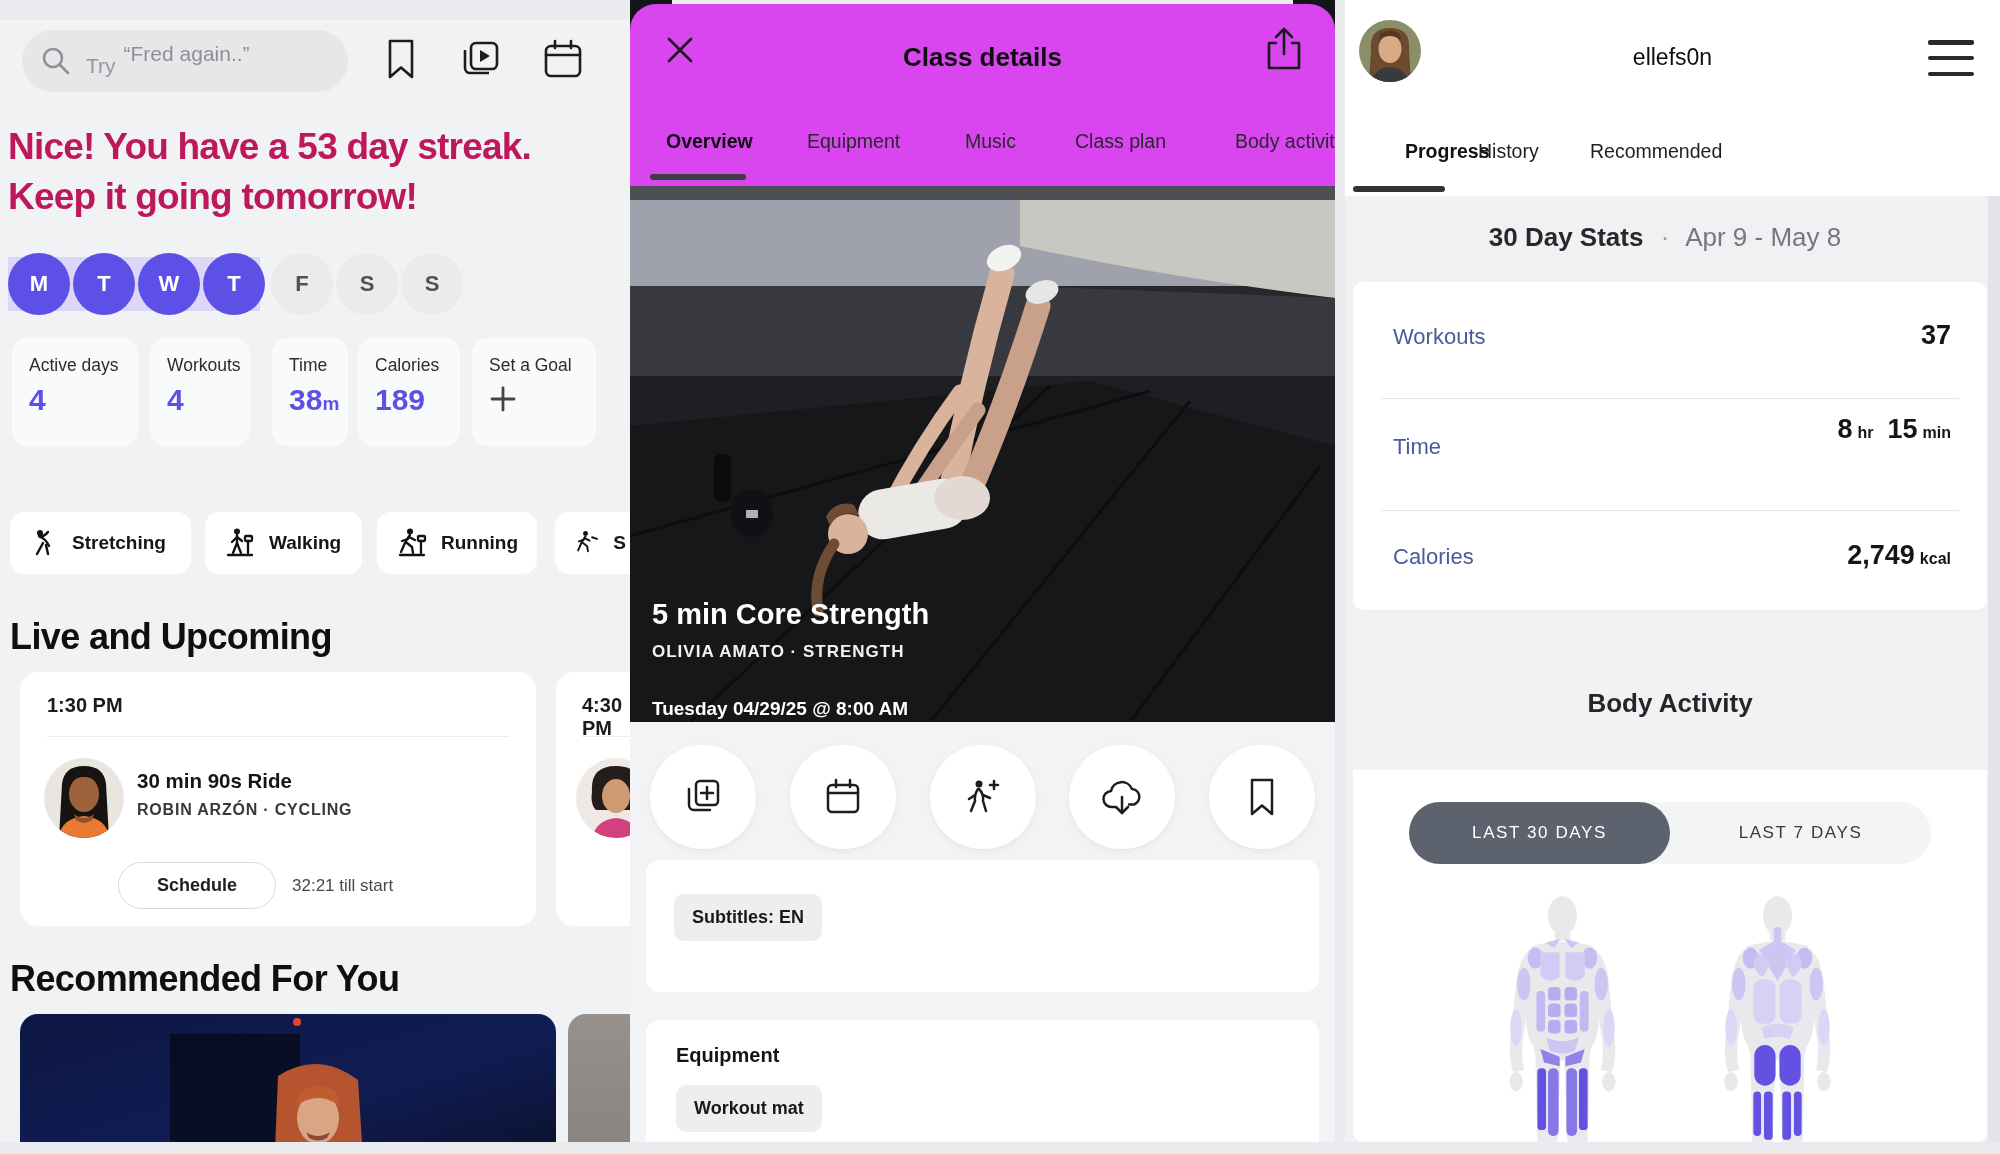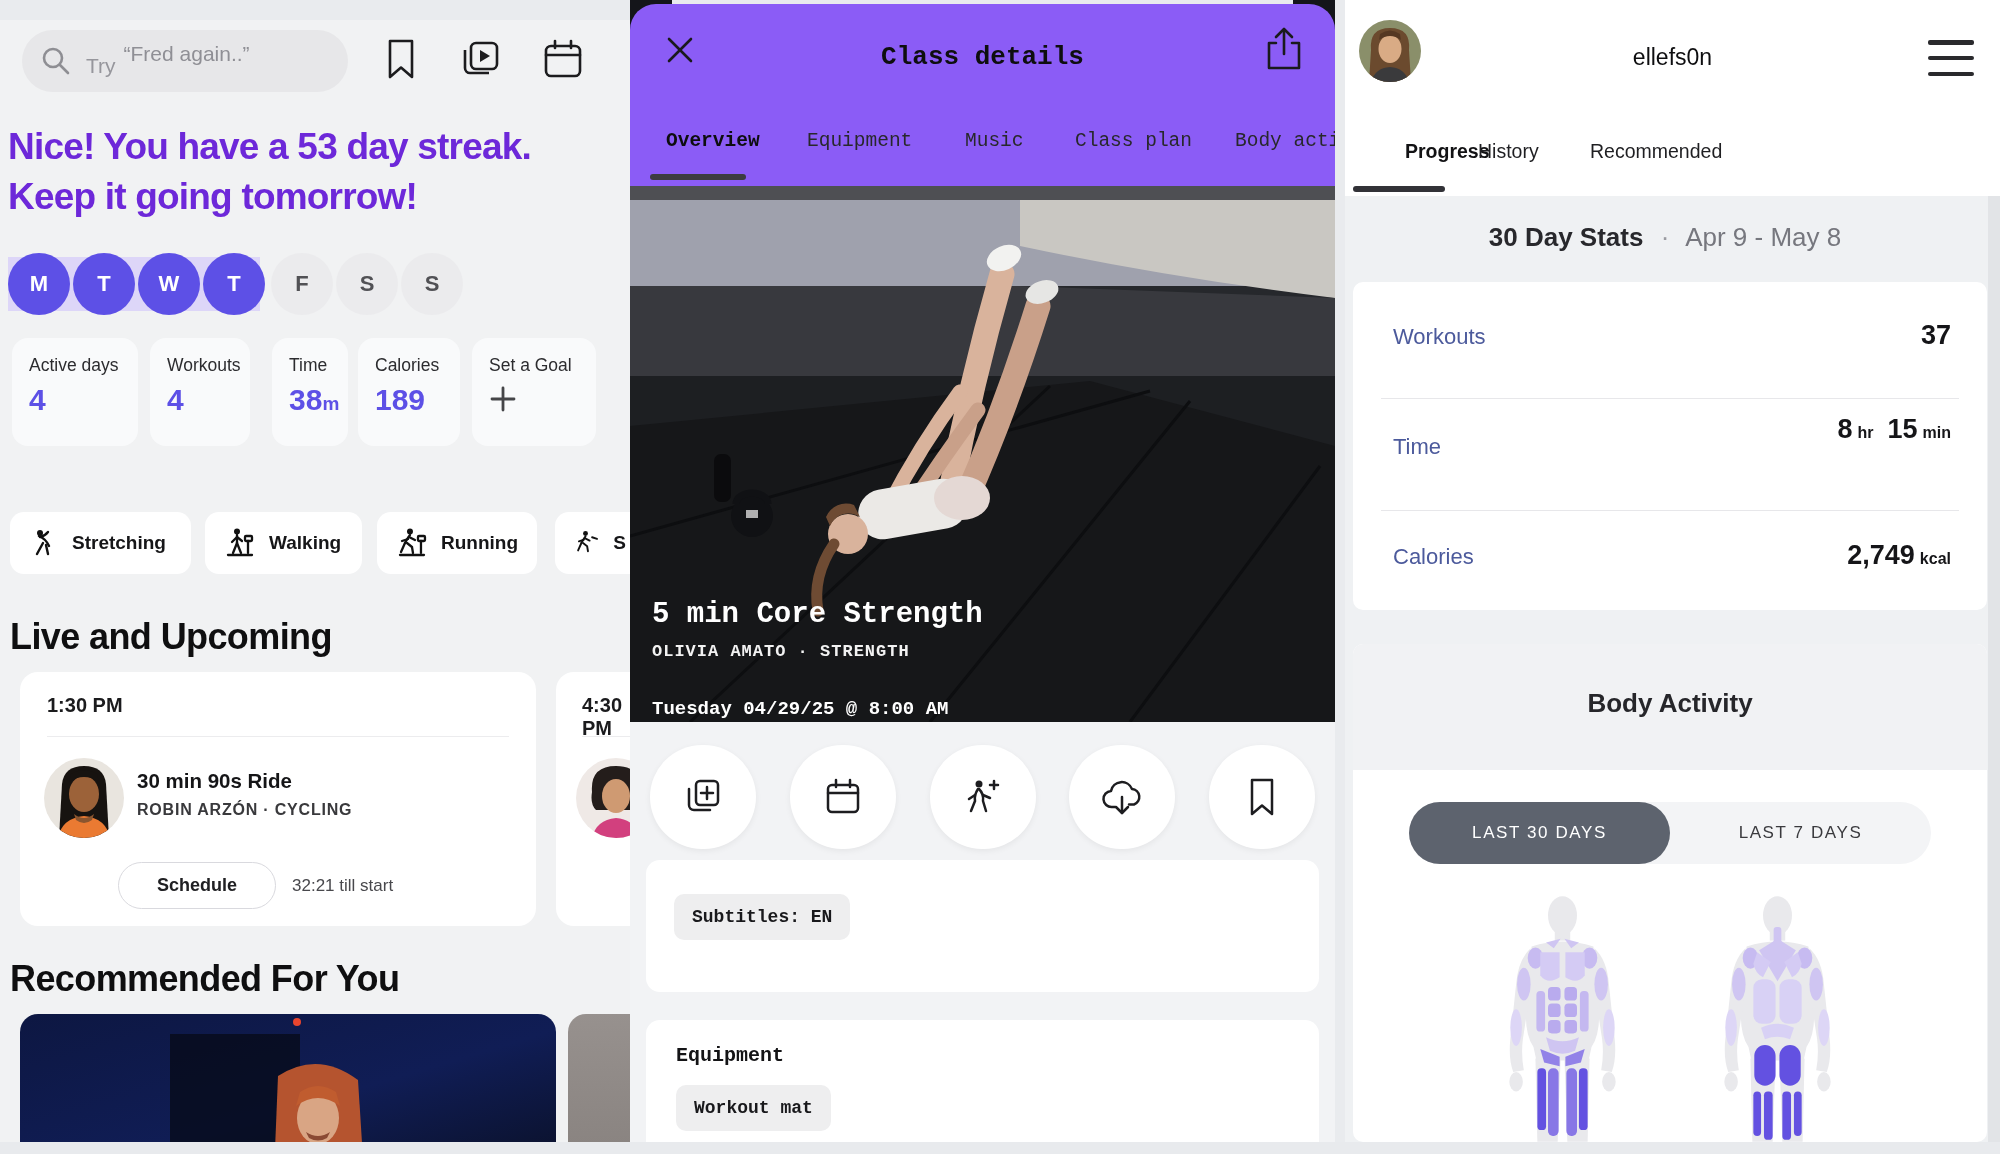--- a/index.html
+++ b/index.html
@@ -7,21 +7,21 @@
   body { position:relative; background:#e9ebee; font-family:"Liberation Sans", sans-serif; overflow:hidden; color:#141416; }
   .abs { position:absolute; }
   svg { display:block; }
 
   
   .panel-left { position:absolute; left:0; top:8px; width:630px; height:1154px; background:#f1f2f3; overflow:hidden;margin-top:12px; }
   .search-bar { position:absolute; left:22px; top:10px; width:326px; height:62px; background:#e7e7e9; border-radius:31px; display:flex; align-items:center; padding:0 18px; }
   .search-try { color:#96969c; font-size:21px; margin-left:14px; margin-top:10px; }
   .search-suggestion { color:#8f8f95; font-size:21px; margin-left:8px; margin-top:-14px; }
   .topbar-icon { position:absolute; top:16px; width:44px; height:46px; display:flex; align-items:center; justify-content:center; cursor:pointer; }
-  .streak { position:absolute; left:8px; top:102px; font-size:37px; font-weight:700; letter-spacing:-0.8px; color:#6d28d9; line-height:50px; }
+  .streak { position:absolute; left:8px; top:102px; font-size:37px; font-weight:700; letter-spacing:-0.8px; color:#be185d; line-height:50px; }
   .day-band { position:absolute; left:8px; top:237px; width:252px; height:54px; background:#ddd6f8; }
   .day { position:absolute; top:233px; width:62px; height:62px; border-radius:50%; display:flex; align-items:center; justify-content:center; font-size:22px; font-weight:700; }
   .day.on  { background:#5d50e6; color:#fff; }
   .day.off { background:#ebebed; color:#515155; }
   .scard { position:absolute; top:318px; height:108px; background:#f9fafb; border-radius:16px; padding:17px 17px; }
   .scard .lab { font-size:17.5px; color:#2c2c2f; }
   .scard .val { font-size:30px; font-weight:700; color:#5d50e6; margin-top:7px; }
   .scard .unit { font-size:19px; font-weight:700; }
   .achip { position:absolute; top:492px; height:62px; background:#ffffff; border-radius:14px; display:flex; align-items:center; gap:13px; padding:0 19px; font-size:19px; font-weight:600; color:#161618; white-space:nowrap; cursor:pointer; }
   .section-h { position:absolute; left:10px; font-size:36px; font-weight:700; letter-spacing:-0.6px; color:#0f0f10; }
@@ -30,21 +30,21 @@
   .upcard .divider { position:absolute; left:27px; top:64px; height:1px; background:#ececee; }
   .uptitle { position:absolute; left:117px; top:97px; font-size:20.5px; font-weight:700; color:#151517; }
   .upbyline { position:absolute; left:117px; top:129px; font-size:16px; font-weight:600; letter-spacing:0.8px; color:#39393c; }
   .schedule-btn { position:absolute; left:98px; top:190px; width:158px; height:47px; border:1.5px solid #d9d9de; border-radius:24px; background:#fff; display:flex; align-items:center; justify-content:center; font-size:18px; font-weight:600; color:#202023; cursor:pointer; }
   .countdown { position:absolute; left:272px; top:204px; font-size:17px; color:#48484c; }
   .thumb { position:absolute; top:994px; height:160px; border-radius:18px; overflow:hidden; }
 
   
   .mid { position:absolute; left:630px; top:0; width:705px; height:1154px; }
   .notch { position:absolute; top:0; width:42px; height:42px; background:#14151a; }
-  .mid-card { position:absolute; left:0; top:4px; width:705px; height:1150px; background:#8b5cf6; border-radius:26px 26px 0 0; overflow:hidden;font-family:Liberation Mono, monospace; }
+  .mid-card { position:absolute; left:0; top:4px; width:705px; height:1150px; background:#d946ef; border-radius:26px 26px 0 0; overflow:hidden; }
   .mid-title { position:absolute; left:0; top:38px; width:100%; text-align:center; font-size:26px; font-weight:600; color:#0e0e0f; pointer-events:none; }
   .mid-close { position:absolute; left:34px; top:30px; cursor:pointer; }
   .mid-share { position:absolute; right:30px; top:22px; cursor:pointer; }
   .mtab { position:absolute; top:126px; font-size:19.5px; color:#28282b; cursor:pointer; white-space:nowrap; }
   .mtab.active { color:#0d0d0f; font-weight:600; }
   .mtab-underline { position:absolute; left:20px; top:170px; width:96px; height:6px; border-radius:3px; background:#3c3c41; }
   .video { position:absolute; left:0; top:182px; width:705px; height:536px; overflow:hidden; cursor:pointer; }
   .vtitle { position:absolute; left:22px; top:412px; font-size:29px; font-weight:600; color:#ffffff; }
   .vbyline { position:absolute; left:22px; top:456px; font-size:17px; font-weight:600; letter-spacing:1px; color:#f2f2f2; }
   .vsched  { position:absolute; left:22px; top:512px; font-size:19px; font-weight:700; color:#ffffff; }

